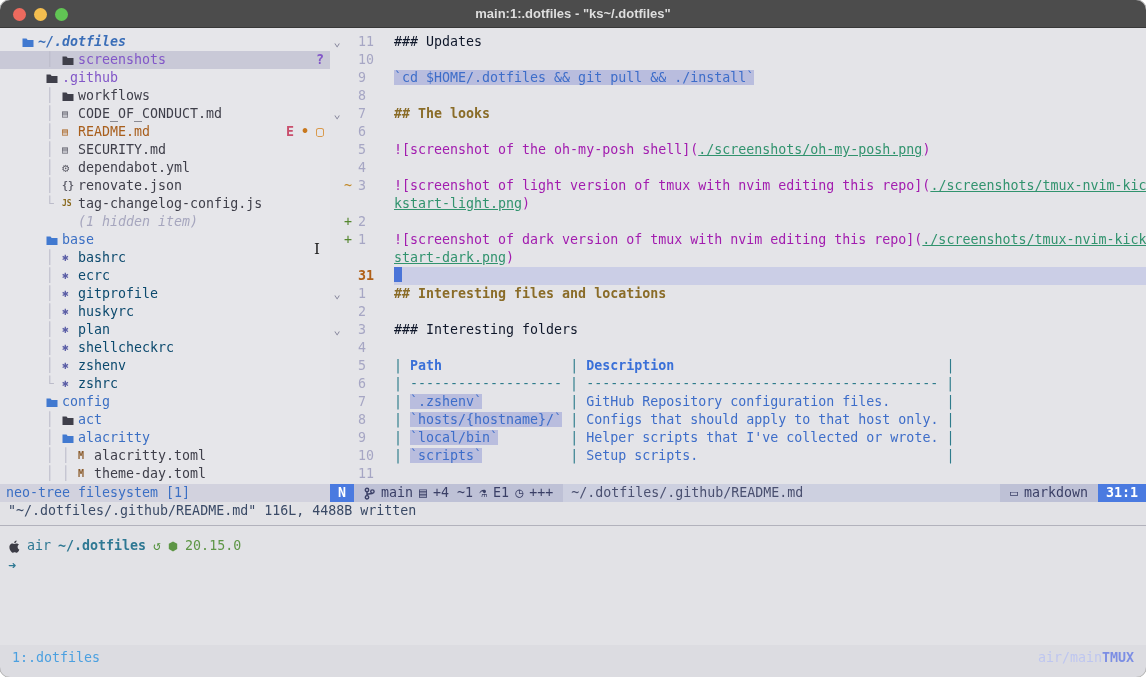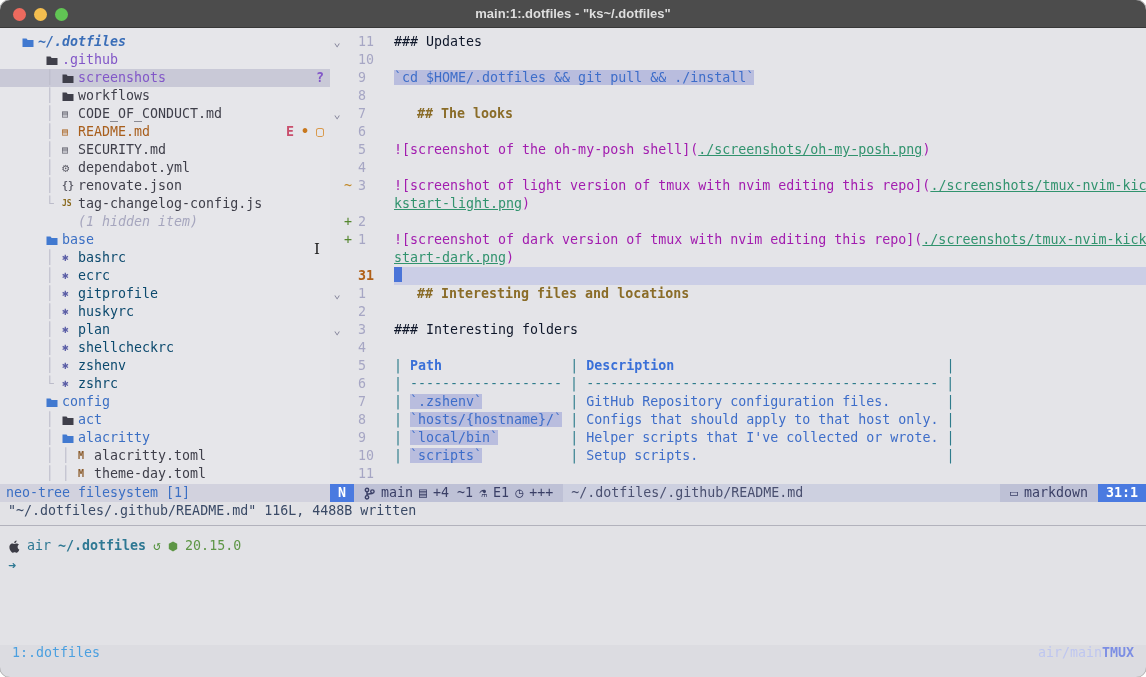--- a/index.html
+++ b/index.html
@@ -41,21 +41,21 @@
   .sign { width:14px; flex:0 0 14px; text-align:left; }
   .s-ch { color:#C28A2A; } .s-add { color:#55872F; }
   .num { width:28px; flex:0 0 28px; text-align:left; color:#A6A6C4; }
   .num.curn { color:#B06018; font-weight:bold; }
   .etext { white-space:pre; margin-left:8px; flex:1; }
   .eline.cur .etext { background:#CBCEE6; }
   .cursor { display:inline-block; width:8px; height:15px; background:#4A74D8; vertical-align:-2px; }
   .t  { color:#a21caf; }
   .l  { color:#31936E; text-decoration:underline; }
   .c  { color:#3D6DC9; background:#B9BDDE; }
-  .h2 { color:#8A6C28; font-weight:bold;margin-left:23px; }
+  .h2 { color:#8A6C28; font-weight:bold; }
   .h3 { color:#0f172a; font-weight:normal; }
   .tp { color:#2E7C8C; }
   .th { color:#3A70D8; font-weight:bold; }
   .tc { color:#3D6DC9; }
 
   
   .statusrow { flex:0 0 18px; display:flex; font-size:13.3px; line-height:18px; }
   .neotree-status { width:330px; flex:0 0 330px; background:#D2D2DE; color:#3B6FC4; padding-left:6px; white-space:pre; }
   .lualine { flex:1; display:flex; background:#BEC1D6; color:#3A3F66; align-items:center; }
   .badge { background:#4A7AE0; color:#FFFFFF; font-weight:bold; padding:0 8px; height:18px; display:inline-flex; align-items:center; }
@@ -68,21 +68,21 @@
 
   
   .shell { flex:1; background:#E2E2E6; position:relative; font-size:13.3px; line-height:18px; }
   .divider { height:1px; background:#B2B2BC; margin-top:5px; }
   .promptline { margin:11px 0 0 8px; display:flex; align-items:center; gap:7px; white-space:pre; }
   .p-host { color:#2E7893; } .p-path { color:#2E7893; font-weight:bold; }
   .p-sync { color:#55933F; } .p-node { color:#5E9646; }
   .arrowline { margin:2px 0 0 8px; color:#2E7893; font-weight:bold; }
 
   
-  .tmuxbar { flex:0 0 32px; background:#DCDCE1; display:flex; padding:0 12px 8px 12px; font-size:13.3px; }
+  .tmuxbar { flex:0 0 32px; background:#DCDCE1; display:flex; align-items:center; padding:0 12px 8px 12px; font-size:13.3px; }
   .tmux-left { color:#4BA0E0; }
   .tmux-right { margin-left:auto; display:flex; }
   .tmux-session { color:#BEC6F0; }
   .tmux-badge { color:#7C8EE4; font-weight:bold; }
 </style>
 </head>
 <body>
 
 <div class="window">
 
@@ -94,26 +94,26 @@
     </div>
     <div class="title">main:1:.dotfiles - "ks~/.dotfiles"</div>
   </div>
 
   <div class="main">
     <div class="sidebar">
       <div id="tree">
           <div class="srow"><span class="guides"></span><span class="ficon"><svg width="12" height="11" viewBox="0 0 12 11">
                 <path fill="#4179D0" d="M0.5 1.5 h4 l1.2 1.4 h5.8 v7 h-11 z"></path>
               </svg></span><span class="lbl root">~/.dotfiles</span></div>
+          <div class="srow sel"><span class="guides">   │ </span><span class="ficon"><svg width="12" height="11" viewBox="0 0 12 11">
+                <path fill="#3F3F4A" d="M0.5 1.5 h4 l1.2 1.4 h5.8 v7 h-11 z"></path>
+              </svg></span><span class="lbl purple">screenshots</span><span class="badges"><span style="color:#8257C8">?</span></span></div>
           <div class="srow"><span class="guides">   </span><span class="ficon"><svg width="12" height="11" viewBox="0 0 12 11">
                 <path fill="#3F3F4A" d="M0.5 1.5 h4 l1.2 1.4 h5.8 v7 h-11 z"></path>
               </svg></span><span class="lbl purple">.github</span></div>
-          <div class="srow sel"><span class="guides">   │ </span><span class="ficon"><svg width="12" height="11" viewBox="0 0 12 11">
-                <path fill="#3F3F4A" d="M0.5 1.5 h4 l1.2 1.4 h5.8 v7 h-11 z"></path>
-              </svg></span><span class="lbl purple">screenshots</span><span class="badges"><span style="color:#8257C8">?</span></span></div>
           <div class="srow"><span class="guides">   │ </span><span class="ficon"><svg width="12" height="11" viewBox="0 0 12 11">
                 <path fill="#3F3F4A" d="M0.5 1.5 h4 l1.2 1.4 h5.8 v7 h-11 z"></path>
               </svg></span><span class="lbl dark">workflows</span></div>
           <div class="srow"><span class="guides">   │ </span><span class="ficon"><span style="color:#5A5A66;font-size:10px">▤</span></span><span class="lbl dark">CODE_OF_CONDUCT.md</span></div>
           <div class="srow"><span class="guides">   │ </span><span class="ficon"><span style="color:#A8601C;font-size:10px">▤</span></span><span class="lbl orange">README.md</span><span class="badges"><span style="color:#C94F6D">E</span><span style="color:#C8781E">•</span><span style="color:#D5831F">▢</span></span></div>
           <div class="srow"><span class="guides">   │ </span><span class="ficon"><span style="color:#5A5A66;font-size:10px">▤</span></span><span class="lbl dark">SECURITY.md</span></div>
           <div class="srow"><span class="guides">   │ </span><span class="ficon"><span style="color:#5F5F6A;font-size:12px">⚙</span></span><span class="lbl dark">dependabot.yml</span></div>
           <div class="srow"><span class="guides">   │ </span><span class="ficon"><span style="color:#5F5F6A;font-size:10px;font-weight:bold">{}</span></span><span class="lbl dark">renovate.json</span></div>
           <div class="srow"><span class="guides">   └ </span><span class="ficon"><span style="color:#8A6A1E;font-size:8px;font-weight:bold">JS</span></span><span class="lbl dark">tag-changelog-config.js</span></div>
           <div class="srow"><span class="guides">     </span><span class="ficon"><span></span></span><span class="lbl hidden">(1 hidden item)</span></div>

